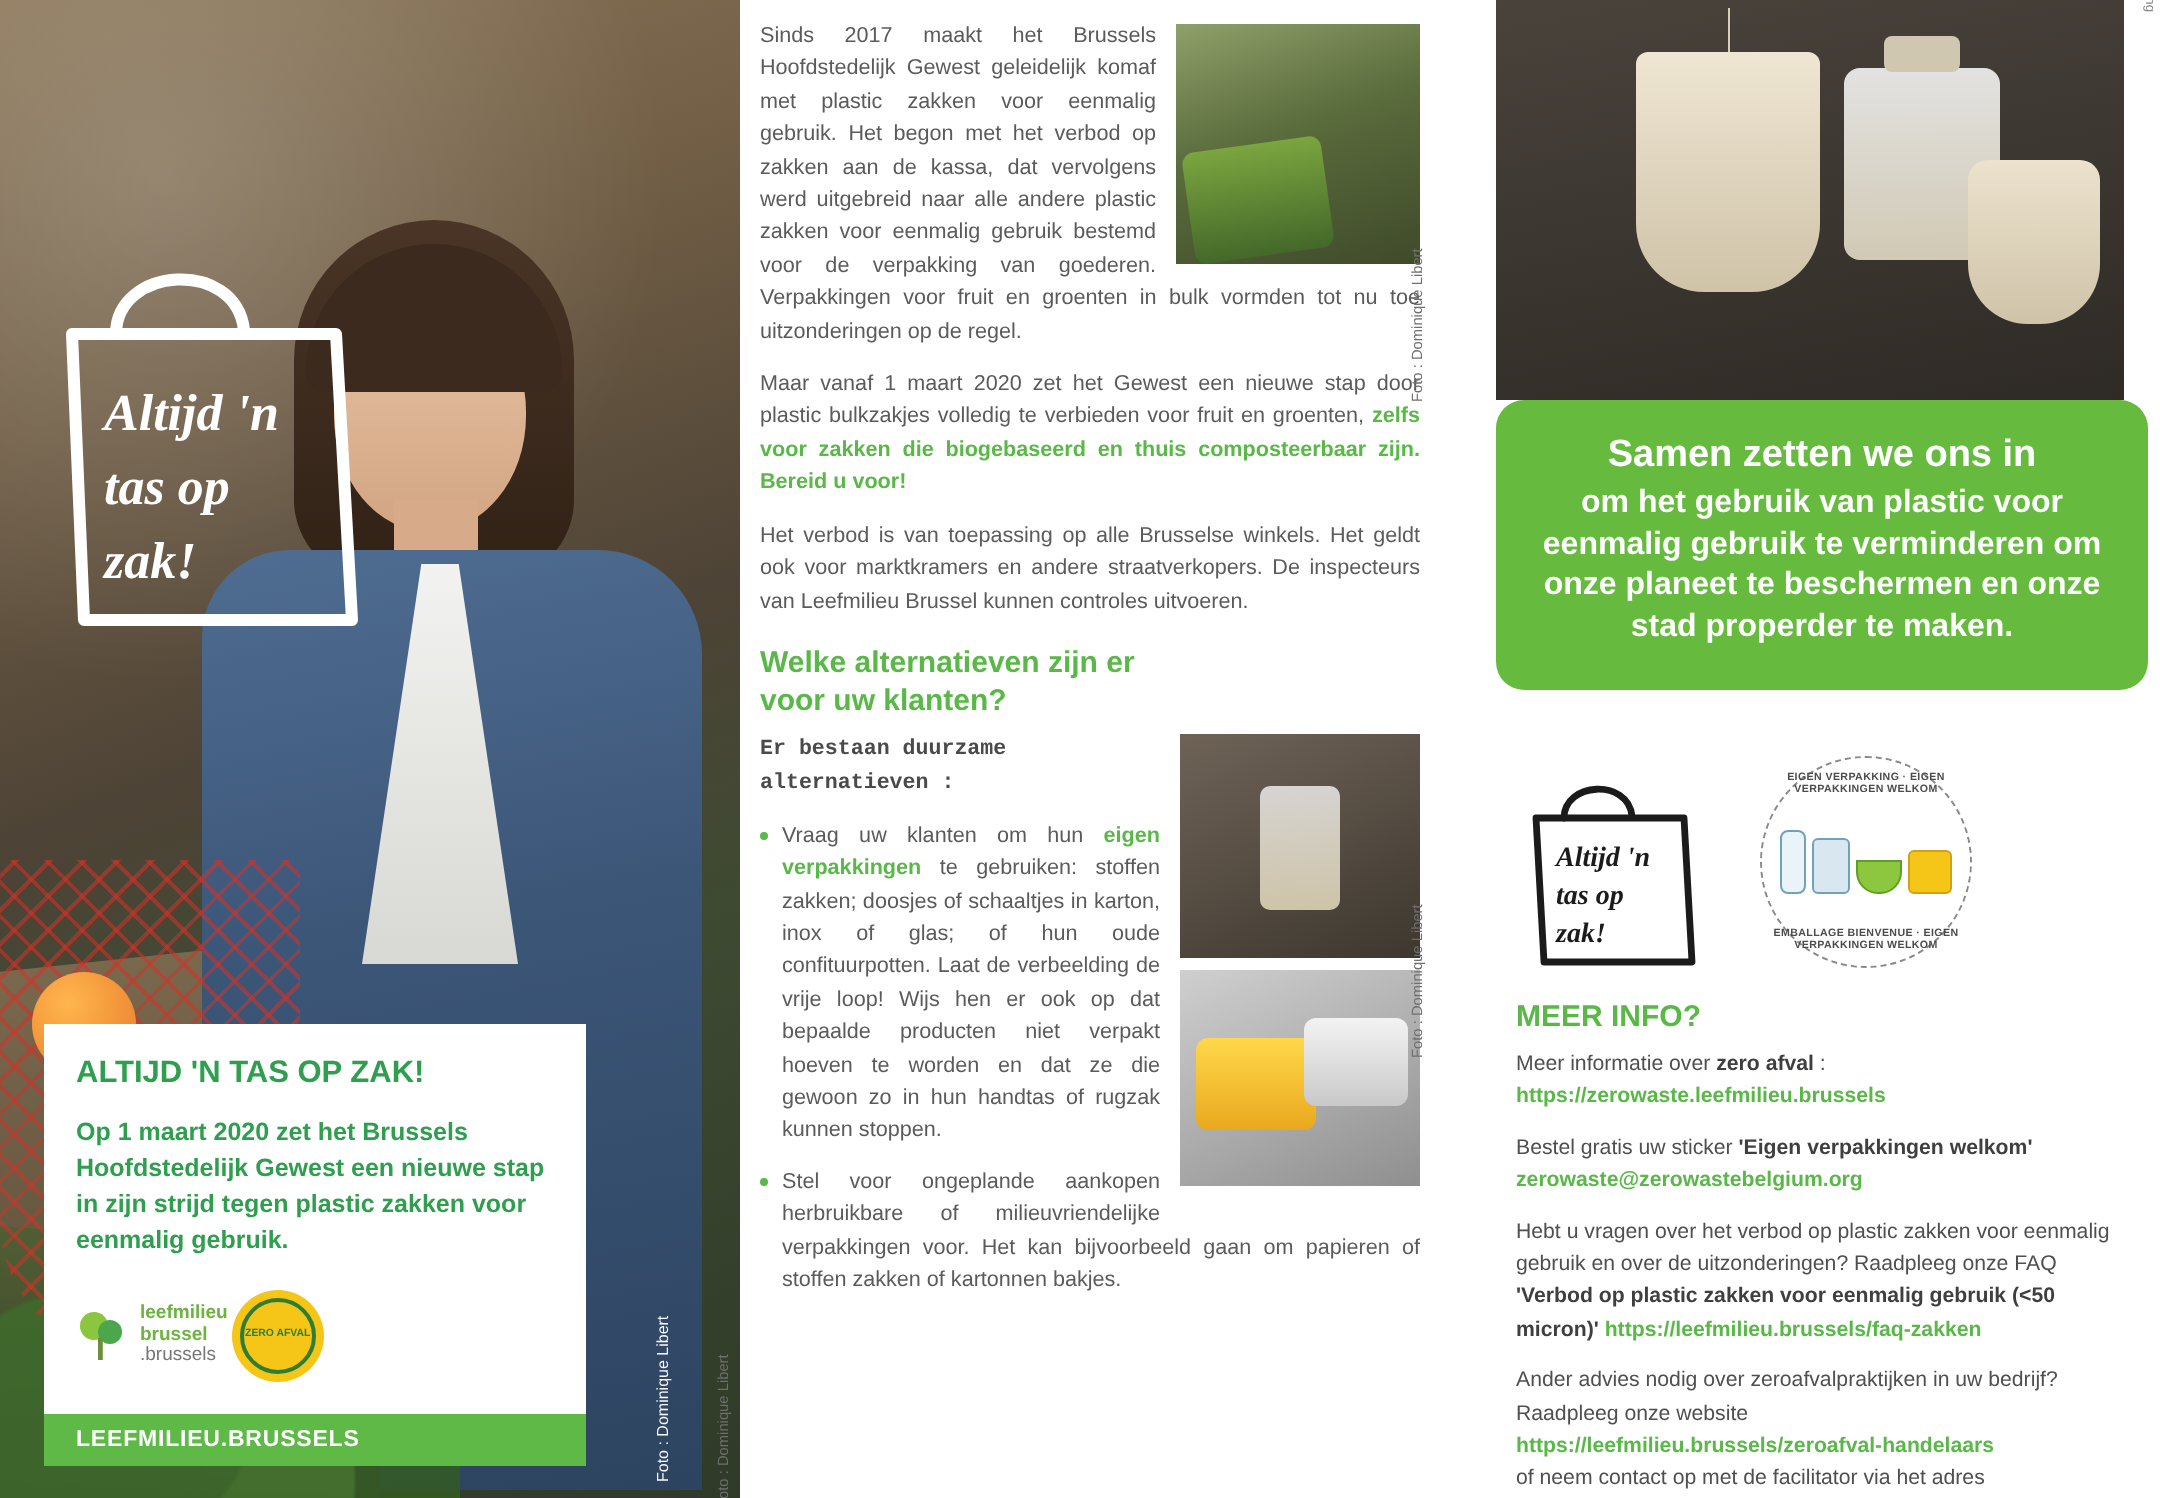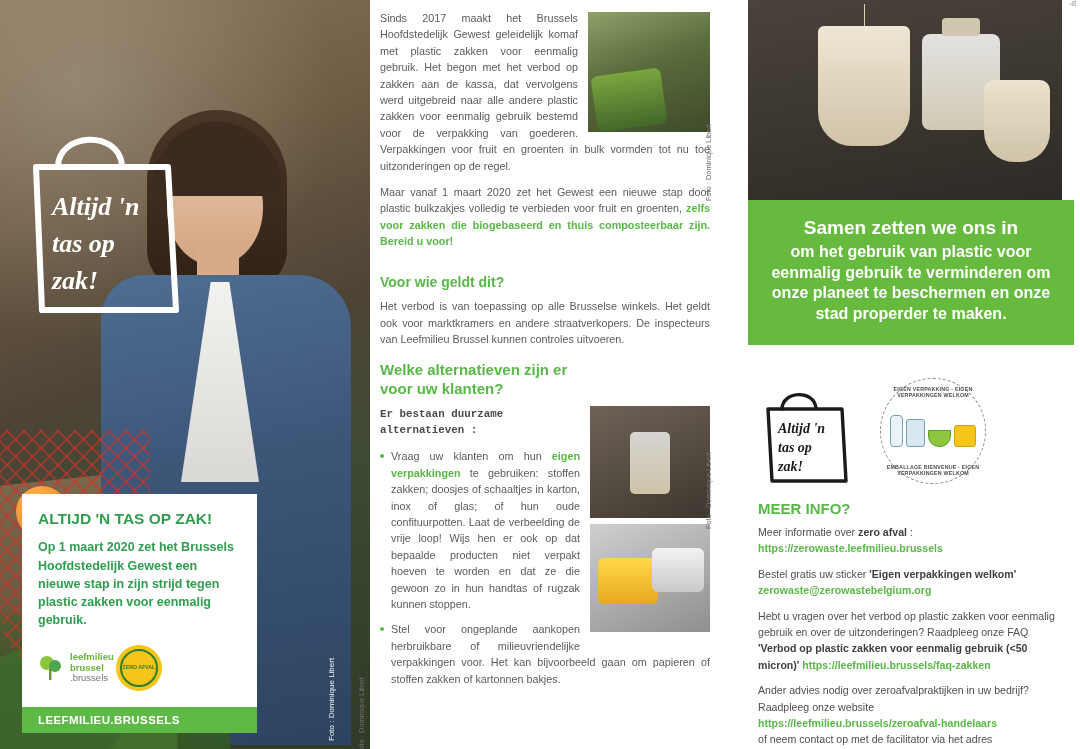--- a/index.html
+++ b/index.html
@@ -87,21 +87,21 @@
   .orange3{left:26px;top:560px;width:48px;height:48px;}
 
   
   .logo-bag{
     position:absolute;left:18px;top:105px;width:175px;height:215px;
   }
   .logo-bag svg{display:block;}
 
   
   .info-card{
-    position:absolute;left:22px;bottom:16px;width:235px;
+    position:absolute;left:22px;bottom:16px;width:271px;
     background:#ffffff;
     box-shadow:0 0 0 0 rgba(0,0,0,0);
   }
   .info-card .ic-inner{padding:16px 16px 10px 16px;}
   .ic-title{
     color:#2f9e4f;font-weight:bold;font-size:15.5px;line-height:1.2;margin:0 0 10px 0;
   }
   .ic-body{
     color:#2f9e4f;font-weight:bold;font-size:12.5px;line-height:1.45;margin:0;
   }
@@ -213,21 +213,21 @@
   .tp-jar:before{
     content:"";position:absolute;left:20px;top:-16px;width:38px;height:18px;border-radius:4px;background:#cfc7b0;
   }
   .tp-pouch{
     position:absolute;left:236px;top:80px;width:66px;height:82px;border-radius:10px 10px 30px 30px;
     background:linear-gradient(180deg,#ece2cd,#cfc4a9);
   }
   .green-banner{
     position:absolute;left:0;top:200px;width:326px;
     background:#66bb3f;color:#ffffff;text-align:center;
-    padding:16px 16px 20px 16px;box-sizing:border-box;
+    padding:16px 16px 20px 16px;box-sizing:border-box;border-radius:14px;
   }
   .gb-title{font-size:19px;font-weight:bold;line-height:1.25;margin:0 0 2px 0;}
   .gb-sub{font-size:16px;font-weight:bold;line-height:1.3;margin:0;}
 
   .logos-row{
     position:absolute;left:10px;top:372px;width:300px;height:118px;
     display:flex;align-items:center;gap:26px;
   }
   .logo-bag2{width:96px;height:108px;}
   .circle-badge{
@@ -329,21 +329,20 @@
     <div class="wrap-img-1"></div>
     <p class="txt">Sinds 2017 maakt het Brussels Hoofdstedelijk Gewest geleidelijk komaf met plastic zakken voor eenmalig gebruik. Het begon met het verbod op zakken aan de kassa, dat vervolgens werd uitgebreid naar alle andere plastic zakken voor eenmalig gebruik bestemd voor de verpakking van goederen. Verpakkingen voor fruit en groenten in bulk vormden tot nu toe uitzonderingen op de regel.</p>
 
     <p class="txt">
       <span>Maar vanaf 1 maart 2020 zet het Gewest een nieuwe stap door plastic bulkzakjes volledig te verbieden voor fruit en groenten,</span>
       <span class="green-bold">zelfs voor zakken die biogebaseerd en thuis composteerbaar zijn. Bereid u voor!</span>
     </p>
 
     <div style="clear:both"></div>
 
-    <h2 class="h-green">Voor wie geldt dit?</h2>
     <p class="txt">Het verbod is van toepassing op alle Brusselse winkels. Het geldt ook voor marktkramers en andere straatverkopers. De inspecteurs van Leefmilieu Brussel kunnen controles uitvoeren.</p>
 
     <h2 class="h-green big">
       <span>Welke alternatieven zijn er</span><br>
       <span>voor uw klanten?</span>
     </h2>
 
     <div class="imgs-right">
       <div class="img-jar"></div>
       <div class="img-box"></div>

